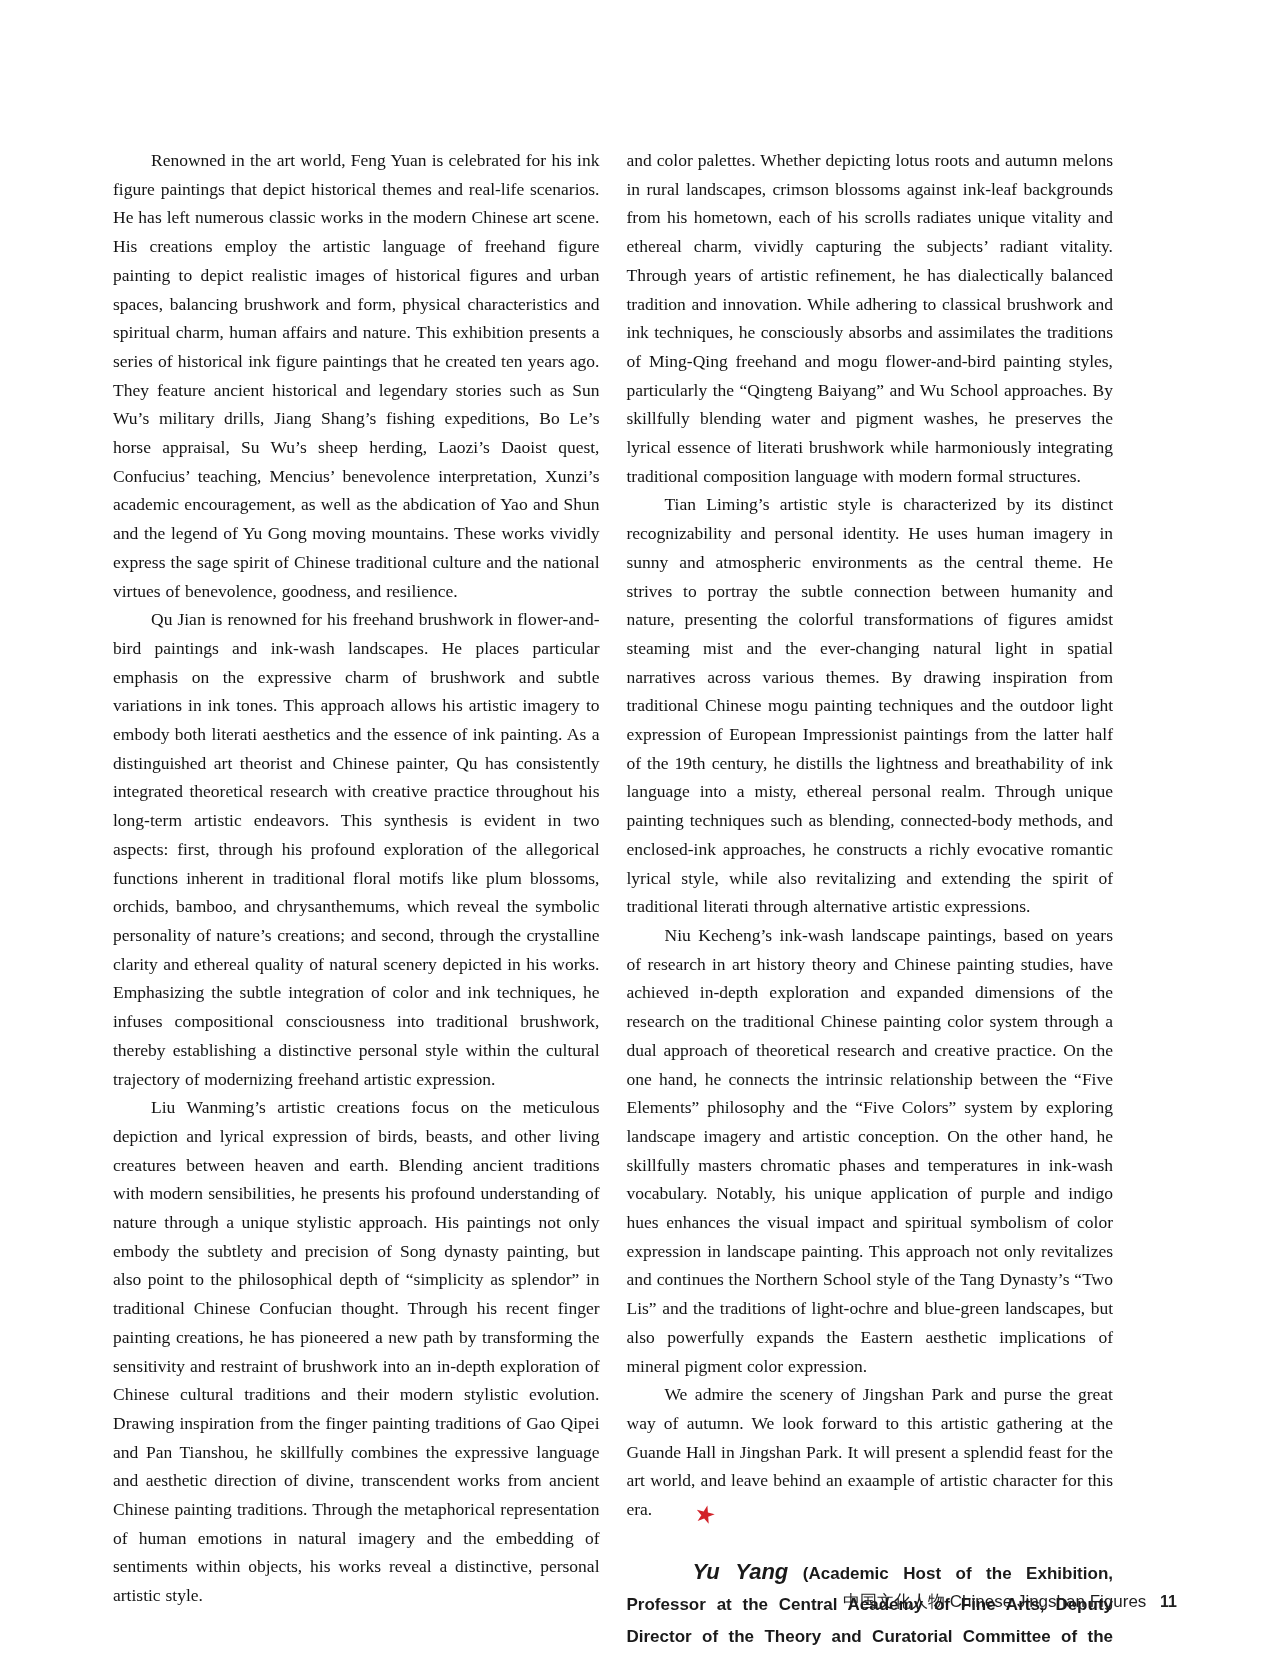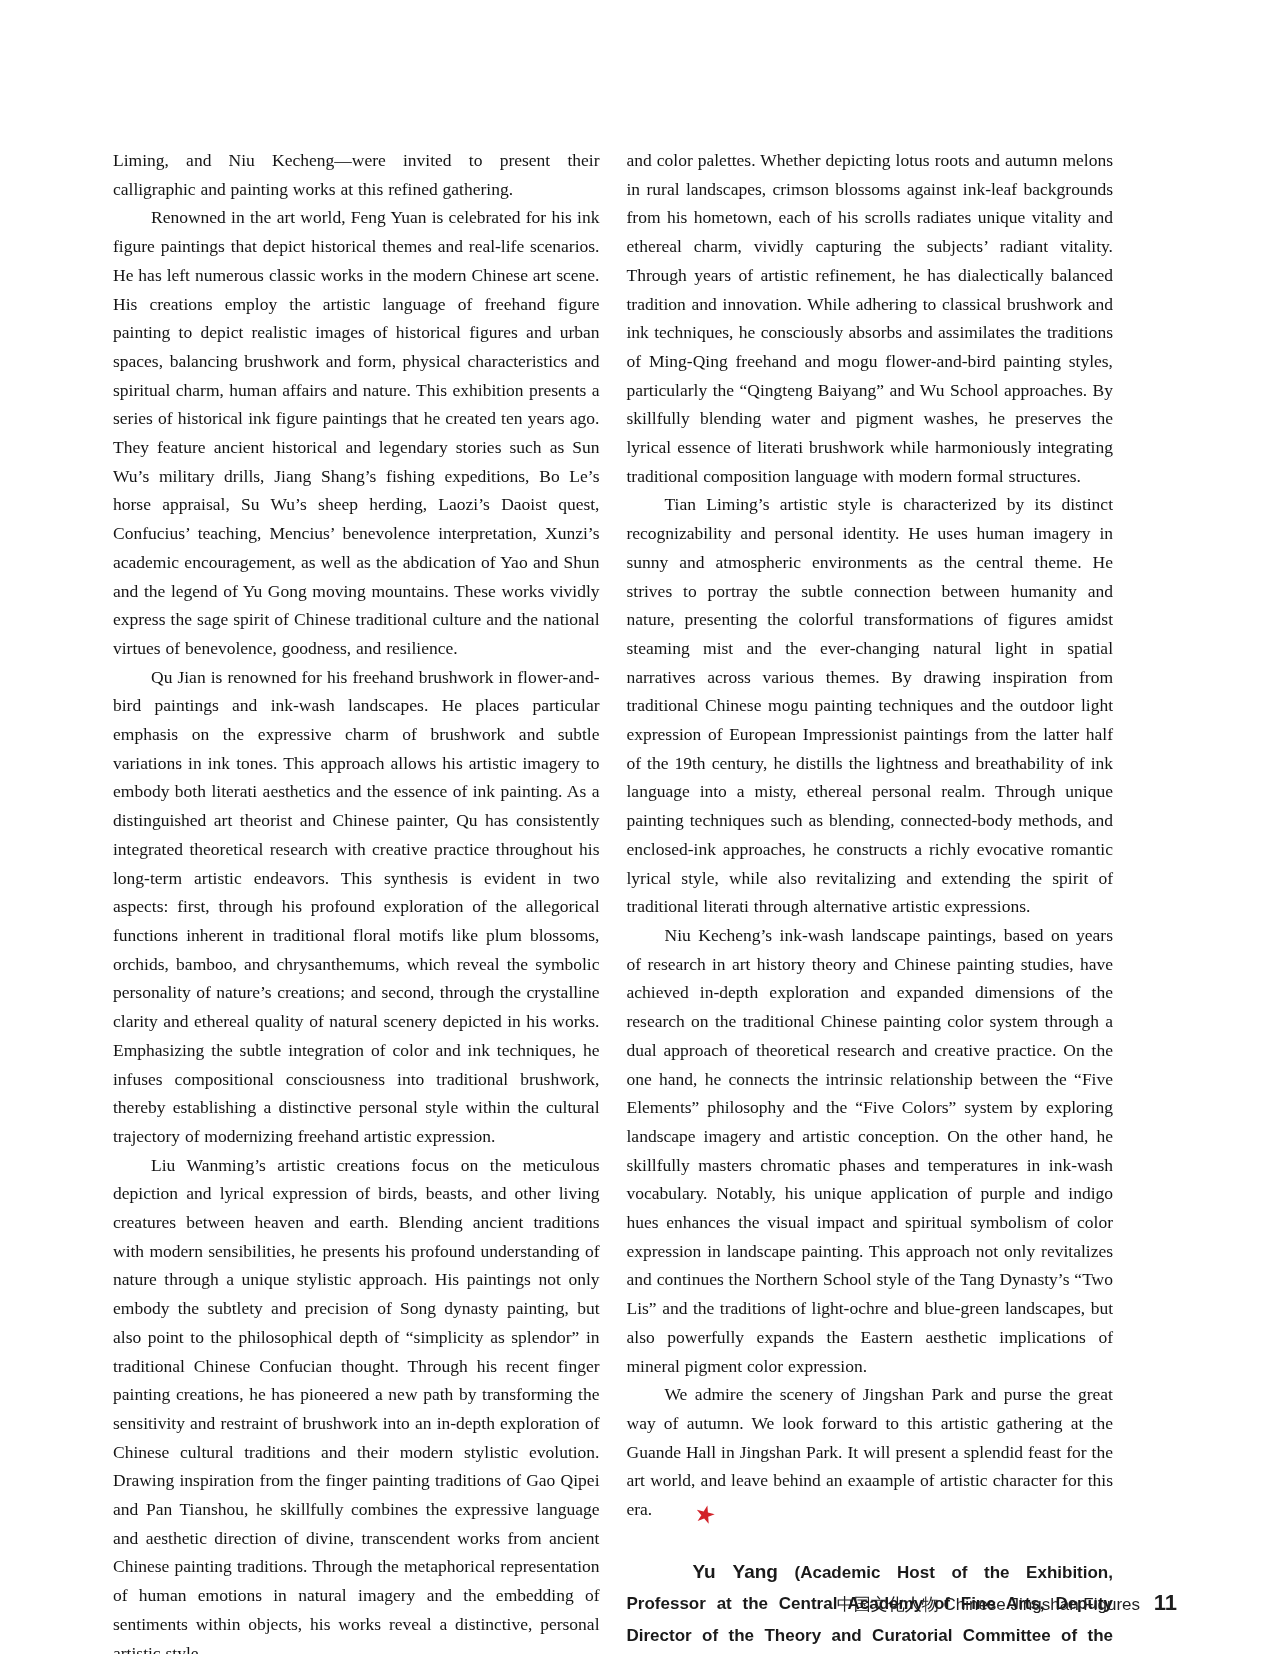--- a/index.html
+++ b/index.html
@@ -45,44 +45,43 @@
     font-weight: bold;
     color: #1a1a1a;
   }
   .sig-main {
     margin: 0;
     font-size: 17px;
     line-height: 31.5px;
     text-align: justify;
     text-indent: 66px;
   }
-  .sig-name { font-size: 19px; }
+  .sig-name { font-size: 22px; font-style: italic; }
   .footer {
     position: absolute;
     top: 1590px;
     right: 93px;
     font-family: "Liberation Sans", "DejaVu Sans", sans-serif;
     font-size: 17px;
     color: #1e1e1e;
     white-space: nowrap;
   }
   .footer .pagenum {
     font-weight: bold;
-    font-size: 22px;
+    font-size: 16px;
     margin-left: 9px;
   }
 </style>
 </head>
 <body>
 
 <div class="page">
   <div class="columns">
 
     <div class="col">
-      <p class="para cont">Liming, and Niu Kecheng—were invited to present their calligraphic and painting works at this refined gathering.</p>
       <p class="para">Renowned in the art world, Feng Yuan is celebrated for his ink figure paintings that depict historical themes and real-life scenarios. He has left numerous classic works in the modern Chinese art scene. His creations employ the artistic language of freehand figure painting to depict realistic images of historical figures and urban spaces, balancing brushwork and form, physical characteristics and spiritual charm, human affairs and nature. This exhibition presents a series of historical ink figure paintings that he created ten years ago. They feature ancient historical and legendary stories such as Sun Wu’s military drills, Jiang Shang’s fishing expeditions, Bo Le’s horse appraisal, Su Wu’s sheep herding, Laozi’s Daoist quest, Confucius’ teaching, Mencius’ benevolence interpretation, Xunzi’s academic encouragement, as well as the abdication of Yao and Shun and the legend of Yu Gong moving mountains. These works vividly express the sage spirit of Chinese traditional culture and the national virtues of benevolence, goodness, and resilience.</p>
       <p class="para">Qu Jian is renowned for his freehand brushwork in flower-and-bird paintings and ink-wash landscapes. He places particular emphasis on the expressive charm of brushwork and subtle variations in ink tones. This approach allows his artistic imagery to embody both literati aesthetics and the essence of ink painting. As a distinguished art theorist and Chinese painter, Qu has consistently integrated theoretical research with creative practice throughout his long-term artistic endeavors. This synthesis is evident in two aspects: first, through his profound exploration of the allegorical functions inherent in traditional floral motifs like plum blossoms, orchids, bamboo, and chrysanthemums, which reveal the symbolic personality of nature’s creations; and second, through the crystalline clarity and ethereal quality of natural scenery depicted in his works. Emphasizing the subtle integration of color and ink techniques, he infuses compositional consciousness into traditional brushwork, thereby establishing a distinctive personal style within the cultural trajectory of modernizing freehand artistic expression.</p>
       <p class="para">Liu Wanming’s artistic creations focus on the meticulous depiction and lyrical expression of birds, beasts, and other living creatures between heaven and earth. Blending ancient traditions with modern sensibilities, he presents his profound understanding of nature through a unique stylistic approach. His paintings not only embody the subtlety and precision of Song dynasty painting, but also point to the philosophical depth of “simplicity as splendor” in traditional Chinese Confucian thought. Through his recent finger painting creations, he has pioneered a new path by transforming the sensitivity and restraint of brushwork into an in-depth exploration of Chinese cultural traditions and their modern stylistic evolution. Drawing inspiration from the finger painting traditions of Gao Qipei and Pan Tianshou, he skillfully combines the expressive language and aesthetic direction of divine, transcendent works from ancient Chinese painting traditions. Through the metaphorical representation of human emotions in natural imagery and the embedding of sentiments within objects, his works reveal a distinctive, personal artistic style.</p>
 
     </div>
 
     <div class="col">
       <p class="para cont">and color palettes. Whether depicting lotus roots and autumn melons in rural landscapes, crimson blossoms against ink-leaf backgrounds from his hometown, each of his scrolls radiates unique vitality and ethereal charm, vividly capturing the subjects’ radiant vitality. Through years of artistic refinement, he has dialectically balanced tradition and innovation. While adhering to classical brushwork and ink techniques, he consciously absorbs and assimilates the traditions of Ming-Qing freehand and mogu flower-and-bird painting styles, particularly the “Qingteng Baiyang” and Wu School approaches. By skillfully blending water and pigment washes, he preserves the lyrical essence of literati brushwork while harmoniously integrating traditional composition language with modern formal structures.</p>
       <p class="para">Tian Liming’s artistic style is characterized by its distinct recognizability and personal identity. He uses human imagery in sunny and atmospheric environments as the central theme. He strives to portray the subtle connection between humanity and nature, presenting the colorful transformations of figures amidst steaming mist and the ever-changing natural light in spatial narratives across various themes. By drawing inspiration from traditional Chinese mogu painting techniques and the outdoor light expression of European Impressionist paintings from the latter half of the 19th century, he distills the lightness and breathability of ink language into a misty, ethereal personal realm. Through unique painting techniques such as blending, connected-body methods, and enclosed-ink approaches, he constructs a richly evocative romantic lyrical style, while also revitalizing and extending the spirit of traditional literati through alternative artistic expressions.</p>
       <p class="para">Niu Kecheng’s ink-wash landscape paintings, based on years of research in art history theory and Chinese painting studies, have achieved in-depth exploration and expanded dimensions of the research on the traditional Chinese painting color system through a dual approach of theoretical research and creative practice. On the one hand, he connects the intrinsic relationship between the “Five Elements” philosophy and the “Five Colors” system by exploring landscape imagery and artistic conception. On the other hand, he skillfully masters chromatic phases and temperatures in ink-wash vocabulary. Notably, his unique application of purple and indigo hues enhances the visual impact and spiritual symbolism of color expression in landscape painting. This approach not only revitalizes and continues the Northern School style of the Tang Dynasty’s “Two Lis” and the traditions of light-ochre and blue-green landscapes, but also powerfully expands the Eastern aesthetic implications of mineral pigment color expression.</p>

